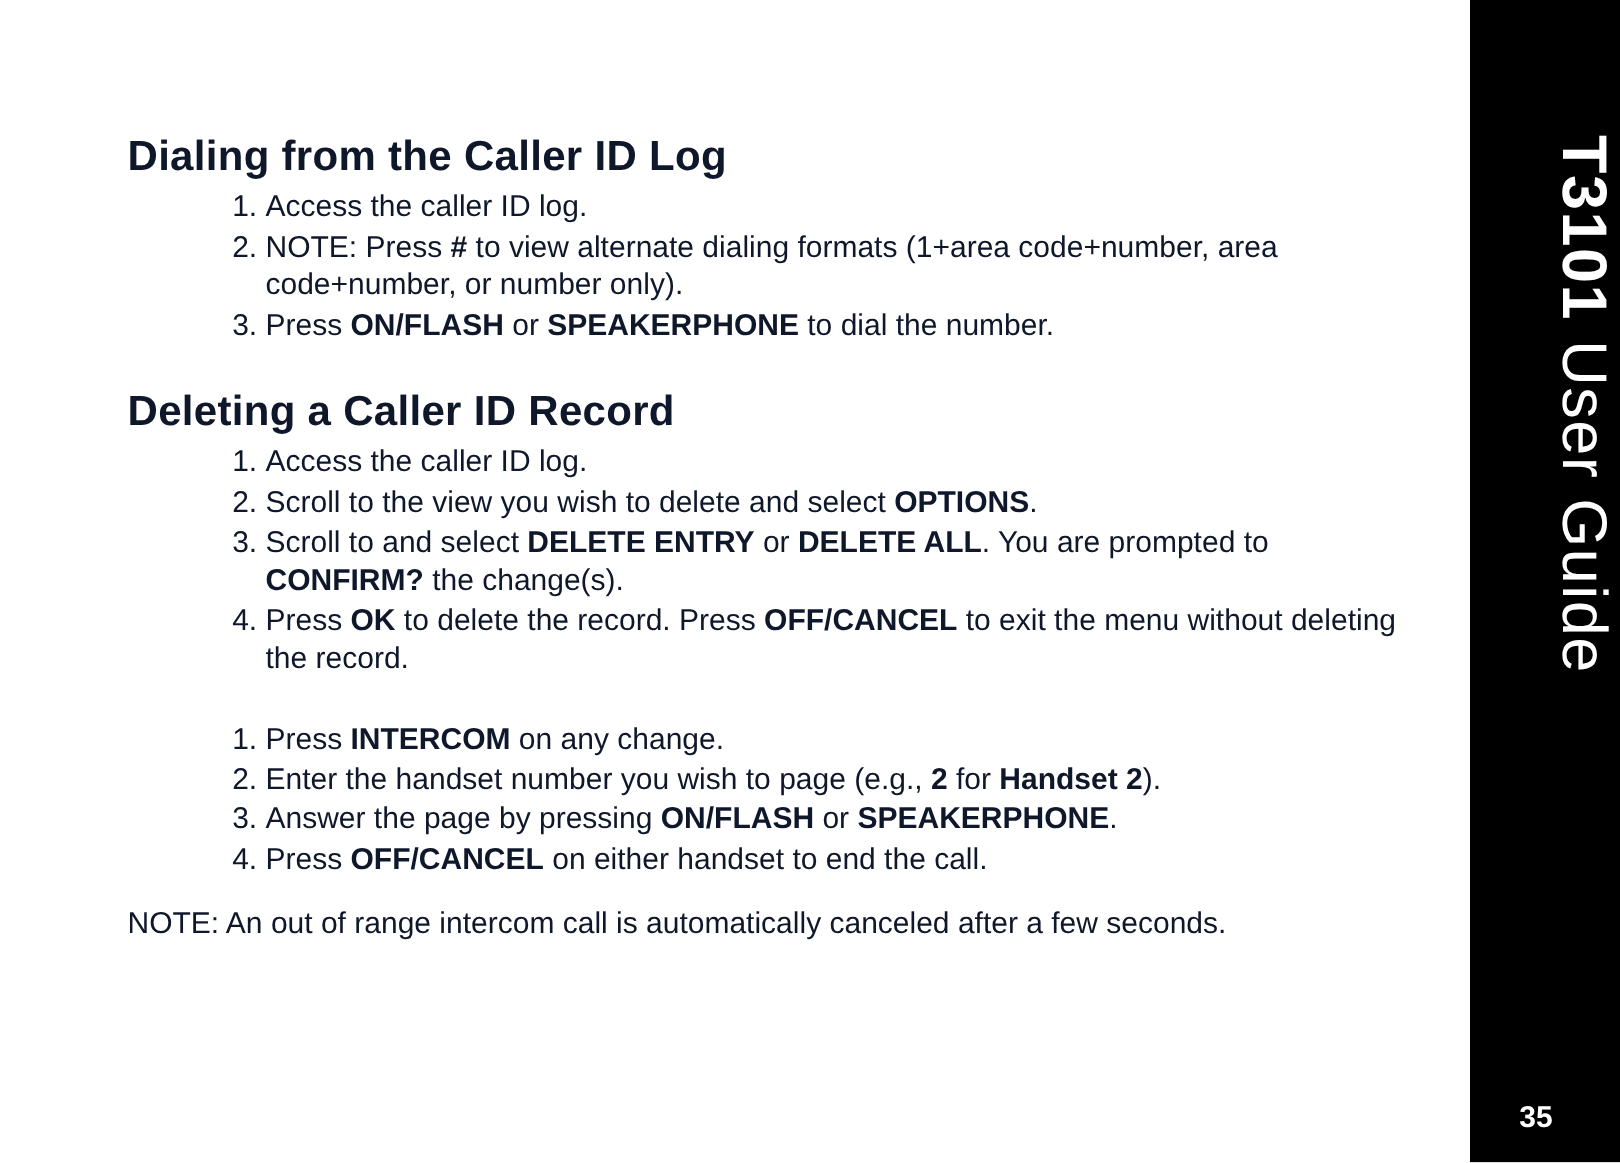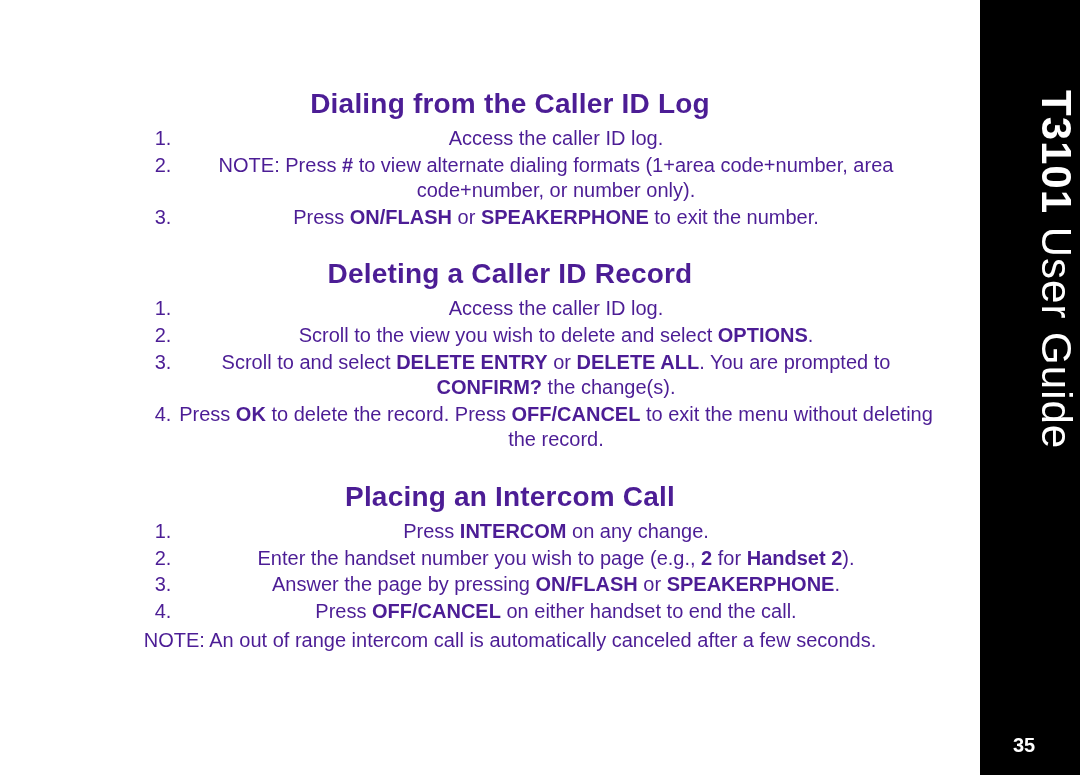--- a/index.html
+++ b/index.html
@@ -41,22 +41,21 @@
     width: 88px;
     text-align: center;
     font-size: 20px;
     font-weight: 700;
   }
   .content {
     position: absolute;
     left: 85px;
     top: 88px;
     width: 850px;
-    color: #4c1d95;
-    text-align: center;
+    color: #0f172a;
   }
   .section { margin-bottom: 28px; }
   .section-heading {
     font-size: 28px;
     font-weight: 900;
     letter-spacing: 0.2px;
     margin-bottom: 6px;
     font-family: Arial, Helvetica, sans-serif;
   }
   ol.steps {
@@ -64,21 +63,21 @@
     padding-left: 48px;
     font-size: 20px;
     line-height: 1.28;
   }
   ol.steps li { margin-bottom: 1px; margin-left: 44px; }
   ol.steps li .line { display: block; }
   .bold { font-weight: 700; }
   .note-para {
     font-size: 20px;
     line-height: 1.28;
-    margin-top: 4px;
+    margin-top: 18px;
   }
 </style>
 </head>
 <body>
 
 <div class="page">
 
   <div class="sidebar">
     <div class="sidebar-title">
       <span class="bold">T3101</span><span> User Guide</span>
@@ -94,21 +93,21 @@
         <li>
           <span>Access the caller ID log.</span>
         </li>
         <li>
           <span class="line">
             <span>NOTE: Press </span><span class="bold">#</span><span> to view alternate dialing formats (1+area code+number, area code+number, or number only).</span>
           </span>
         </li>
         <li>
           <span>
-            <span>Press </span><span class="bold">ON/FLASH</span><span> or </span><span class="bold">SPEAKERPHONE</span><span> to exit the number.</span>
+            <span>Press </span><span class="bold">ON/FLASH</span><span> or </span><span class="bold">SPEAKERPHONE</span><span> to dial the number.</span>
           </span>
         </li>
       </ol>
     </div>
 
     <div class="section">
       <div class="section-heading">Deleting a Caller ID Record</div>
       <ol class="steps">
         <li>
           <span>Access the caller ID log.</span>
@@ -125,21 +124,20 @@
         </li>
         <li>
           <span>
             <span>Press </span><span class="bold">OK</span><span> to delete the record. Press </span><span class="bold">OFF/CANCEL</span><span> to exit the menu without deleting the record.</span>
           </span>
         </li>
       </ol>
     </div>
 
     <div class="section">
-      <div class="section-heading">Placing an Intercom Call</div>
       <ol class="steps">
         <li>
           <span>
             <span>Press </span><span class="bold">INTERCOM</span><span> on any change.</span>
           </span>
         </li>
         <li>
           <span>
             <span>Enter the handset number you wish to page (e.g., </span><span class="bold">2</span><span> for </span><span class="bold">Handset 2</span><span>).</span>
           </span>

